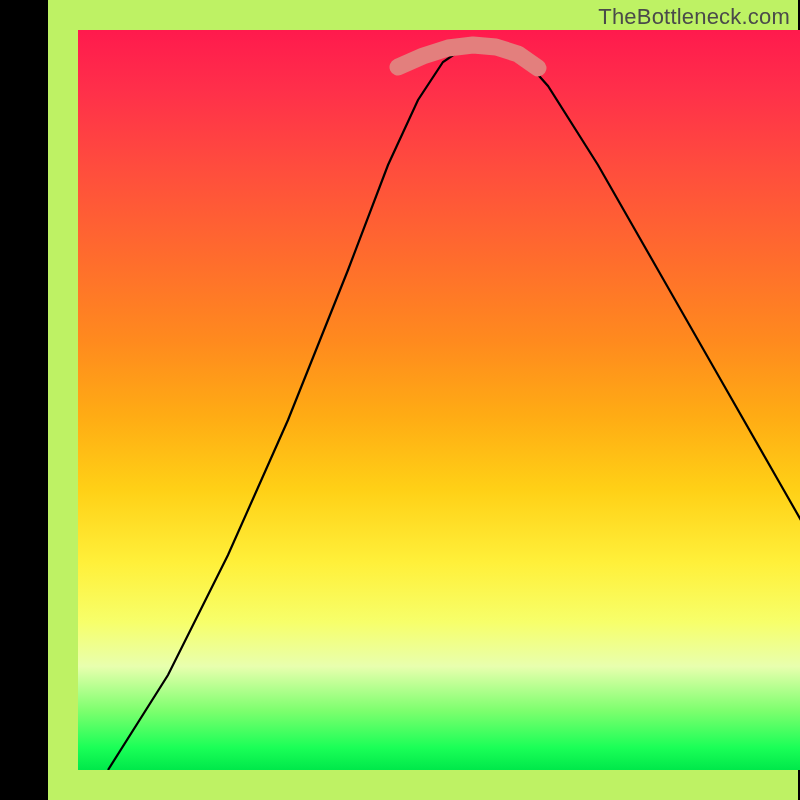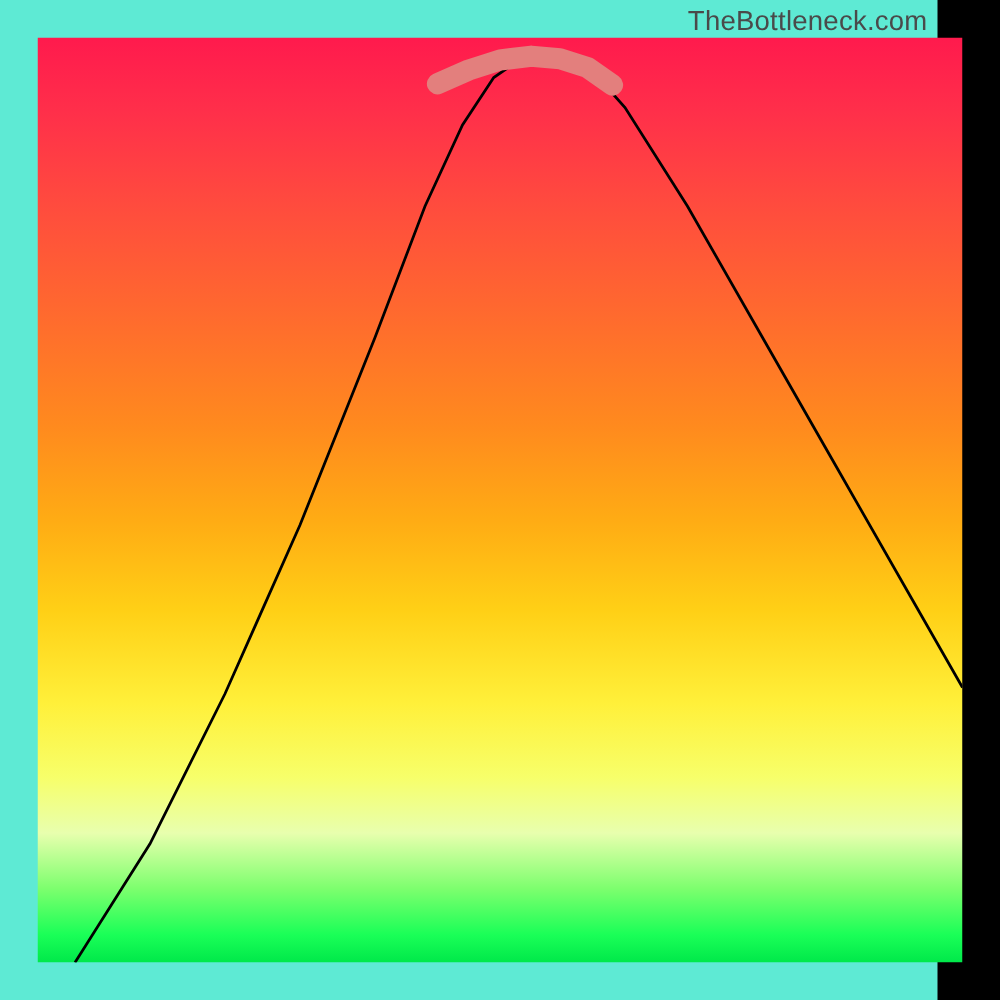--- a/index.html
+++ b/index.html
@@ -8,21 +8,22 @@
     width: 800px;
     height: 800px;
     background: #000;
     overflow: hidden;
     font-family: Arial, Helvetica, sans-serif;
   }
   .stage {
     position: relative;
     width: 750px;
     height: 800px;
-    background: #5eead4;
+    background: #bef264;
+    margin-left: 48px;
   }
   .plot {
     position: absolute;
     left: 30px;
     top: 30px;
     width: 740px;
     height: 740px;
     overflow: hidden;
   }
   .gradient {

